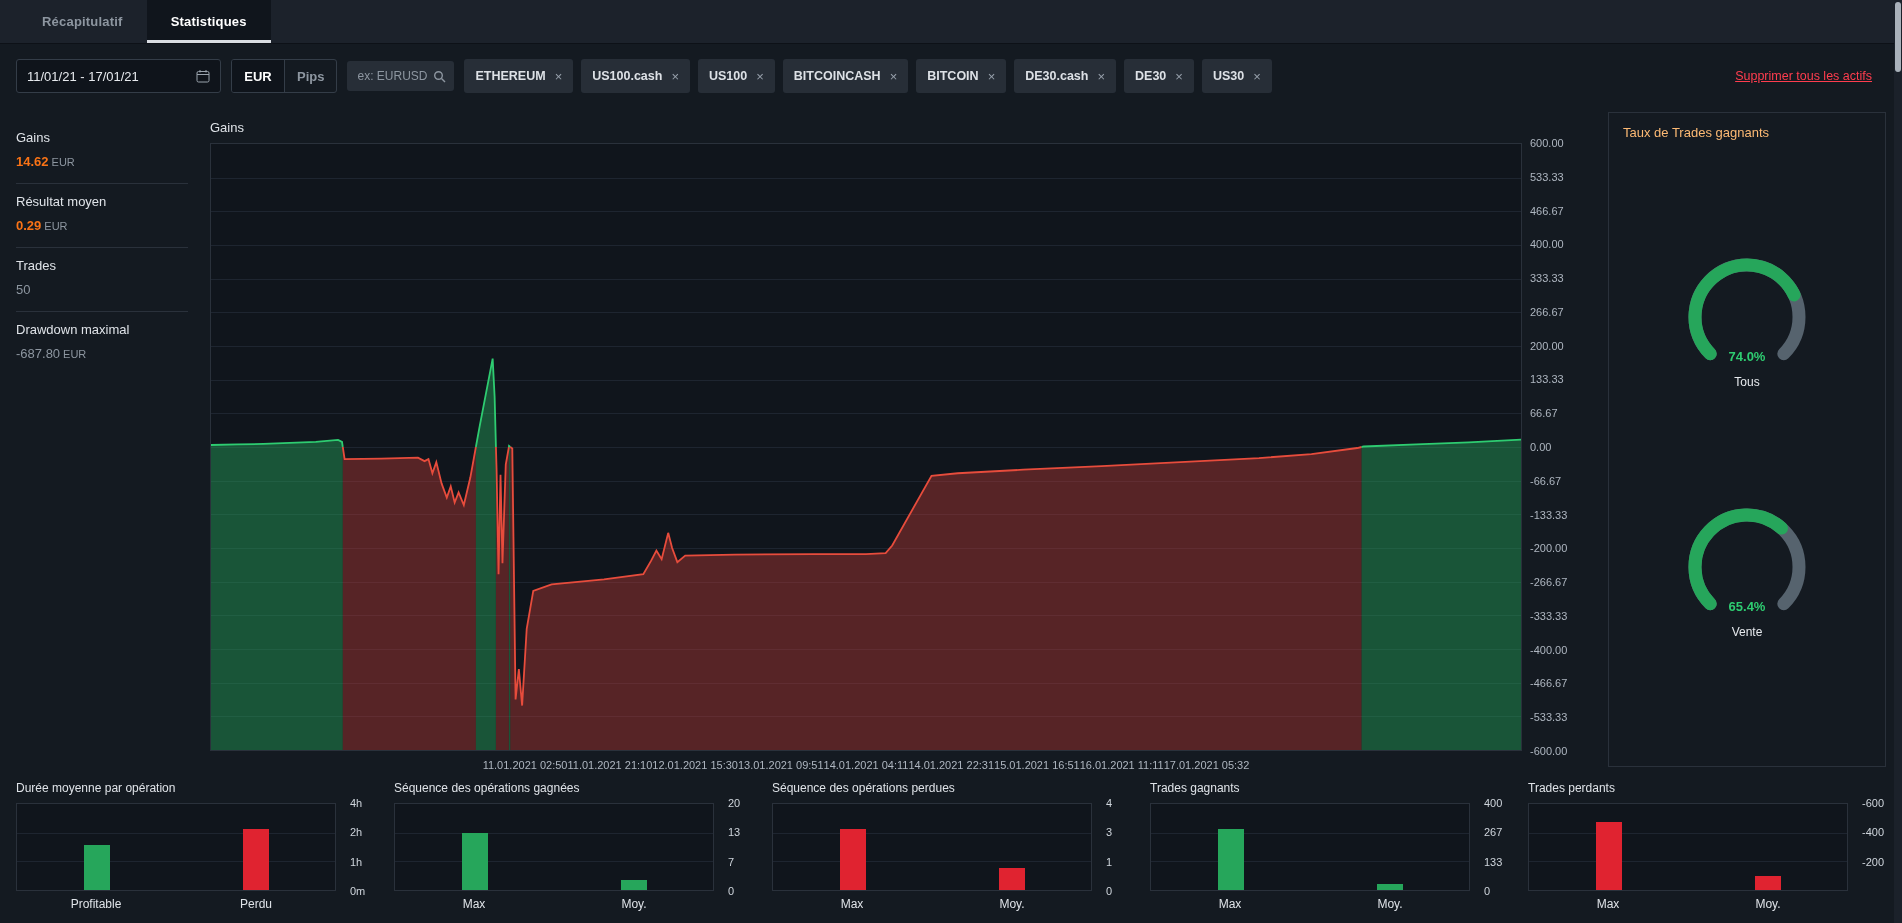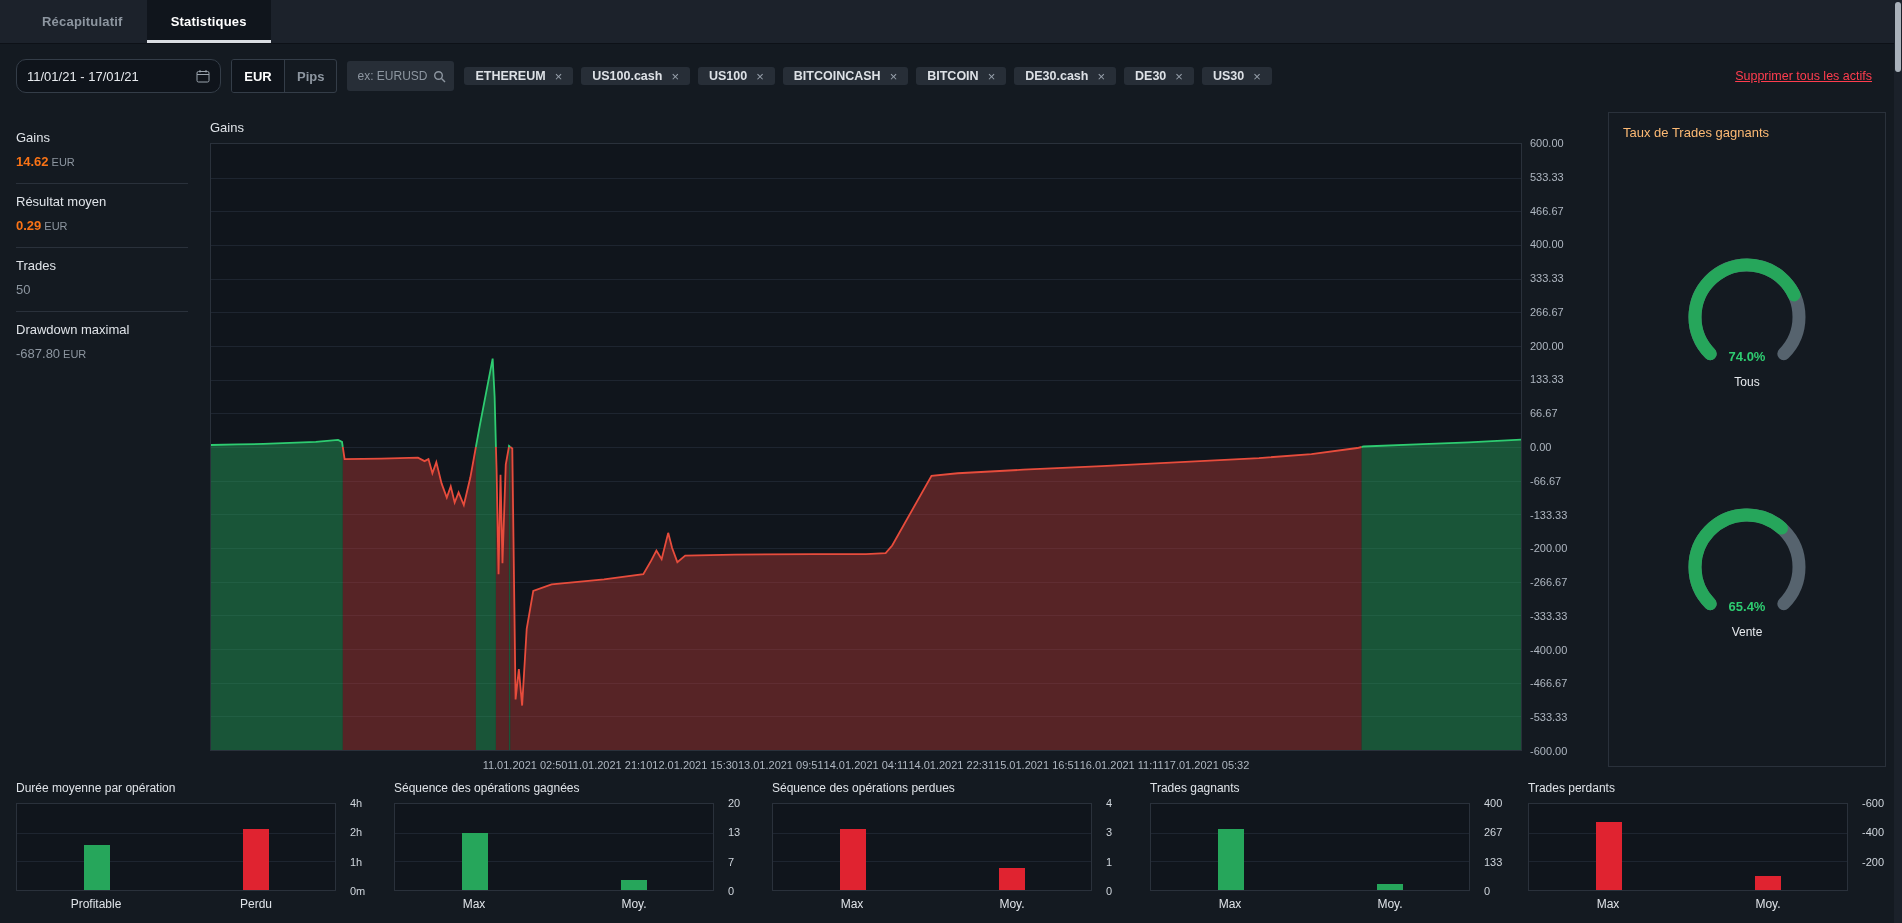--- a/index.html
+++ b/index.html
@@ -11,34 +11,34 @@
   }
   
   .tabbar { height:44px; background:#1c222b; display:flex; align-items:stretch;
             padding-left:18px; border-bottom:1px solid #0d1117; }
   .tab { padding:0 24px; display:flex; align-items:center; font-size:13px; font-weight:700;
          color:#8d96a0; cursor:pointer; letter-spacing:.2px; }
   .tab.active { background:#10151c; color:#ffffff; box-shadow: inset 0 -3px 0 #d9dde2; }
   
   .filterbar { height:64px; display:flex; align-items:center; padding:0 16px; gap:10px; }
   .date-input { width:205px; height:34px; background:#0f141b; border:1px solid #343d48;
-                border-radius:10px; display:flex; align-items:center; justify-content:space-between;
+                border-radius:3px; display:flex; align-items:center; justify-content:space-between;
                 padding:0 10px; color:#e7eaee; cursor:pointer; flex:none; }
   .seg { display:flex; height:34px; border:1px solid #343d48; border-radius:3px; overflow:hidden; flex:none; }
   .seg-btn { min-width:52px; background:transparent; border:none; color:#8d96a0; font-size:13px;
              font-weight:700; font-family:inherit; cursor:pointer; padding:0 12px; }
   .seg-btn.active { background:#0f141b; color:#ffffff; }
   .seg-btn + .seg-btn { border-left:1px solid #343d48; }
   .search { height:30px; background:#272e37; border-radius:3px; display:flex; align-items:center;
             padding:0 8px; gap:4px; flex:none; }
   .search input { background:transparent; border:none; outline:none; color:#d6dade; font-size:12px;
                   width:74px; font-family:inherit; }
   .search input::placeholder { color:#8d96a0; }
   .chips { display:flex; gap:8px; align-items:center; }
-  .chip { height:18px; background:#272e37; border-radius:3px; display:flex; align-items:center;
+  .chip { height:34px; background:#272e37; border-radius:3px; display:flex; align-items:center;
           padding:0 11px; font-size:12.5px; font-weight:700; color:#dde1e6; gap:9px; cursor:pointer; flex:none; }
   .chip .x { color:#98a1ac; font-size:13px; font-weight:400; }
   .clear-link { margin-left:auto; margin-right:14px; color:#ff3d4e; font-size:12.5px;
                 text-decoration:underline; cursor:pointer; white-space:nowrap; }
   
   .main { display:flex; padding:4px 16px 0 16px; height:663px; }
   .stats { width:182px; padding:8px 10px 0 0; flex:none; }
   .stat { padding:10px 0 14px 0; border-bottom:1px solid #2a313b; }
   .stat:last-child { border-bottom:none; }
   .stat-label { font-size:13px; color:#dfe3e8; margin-bottom:9px; }

